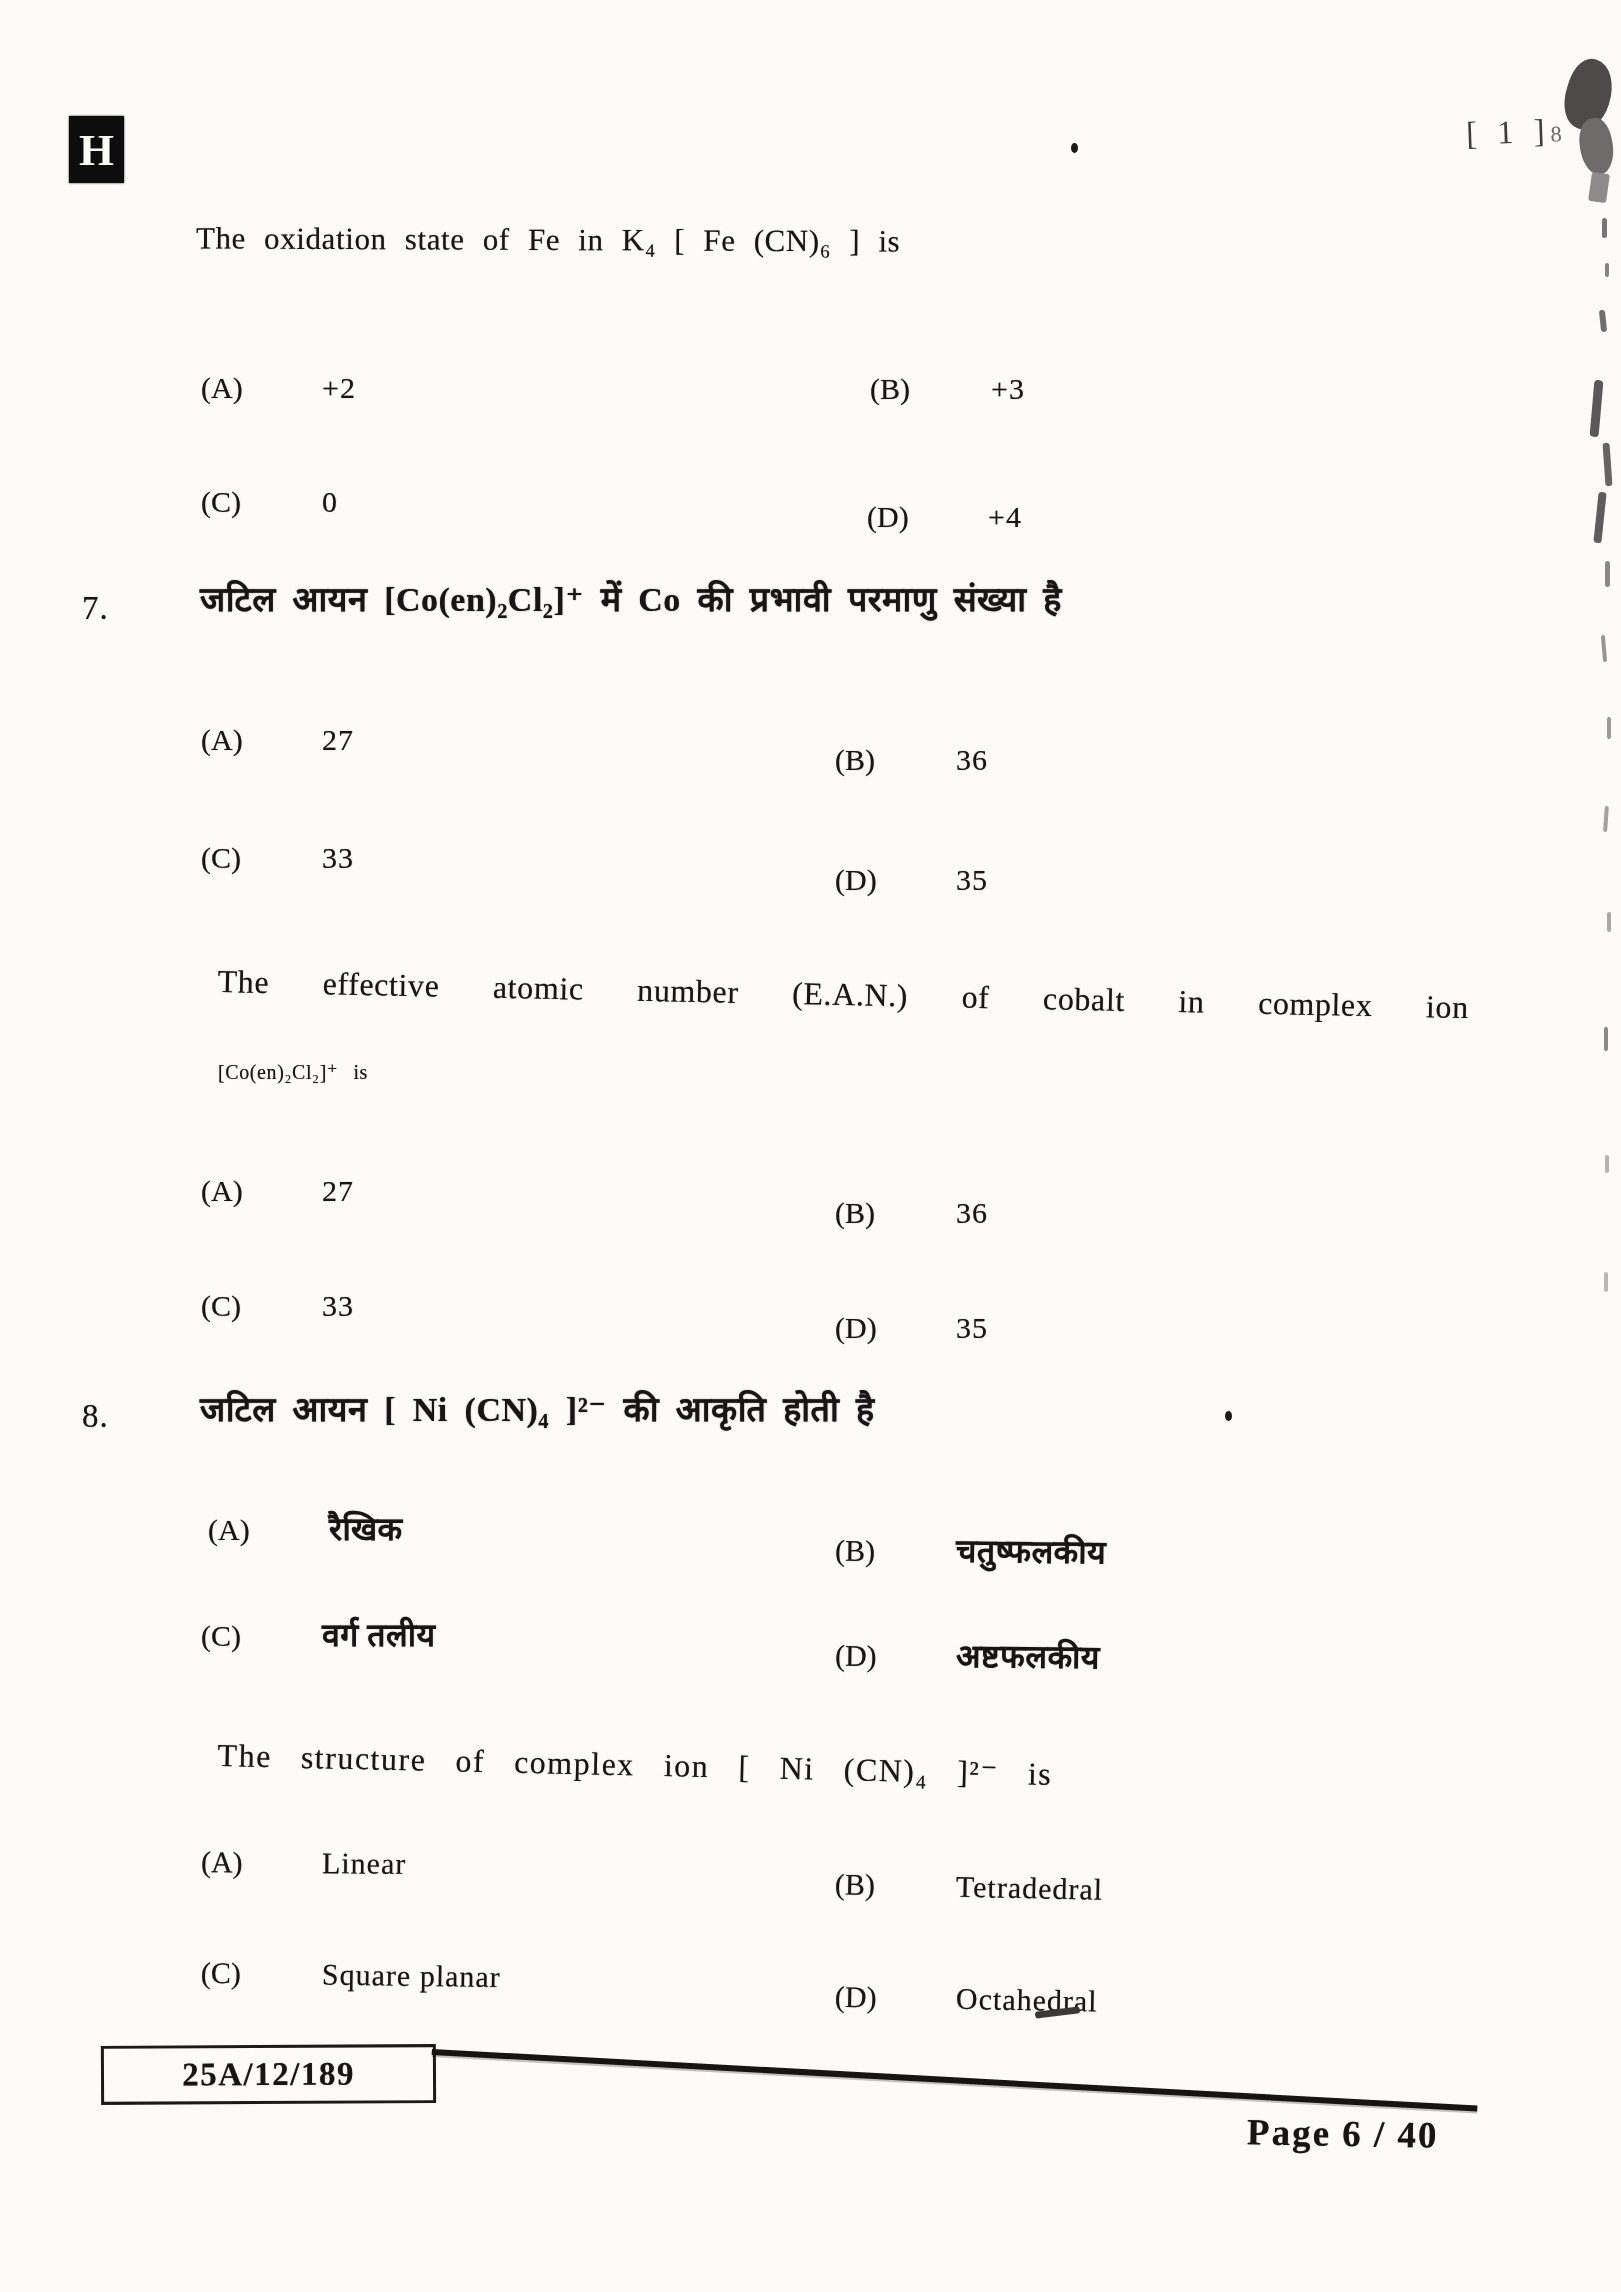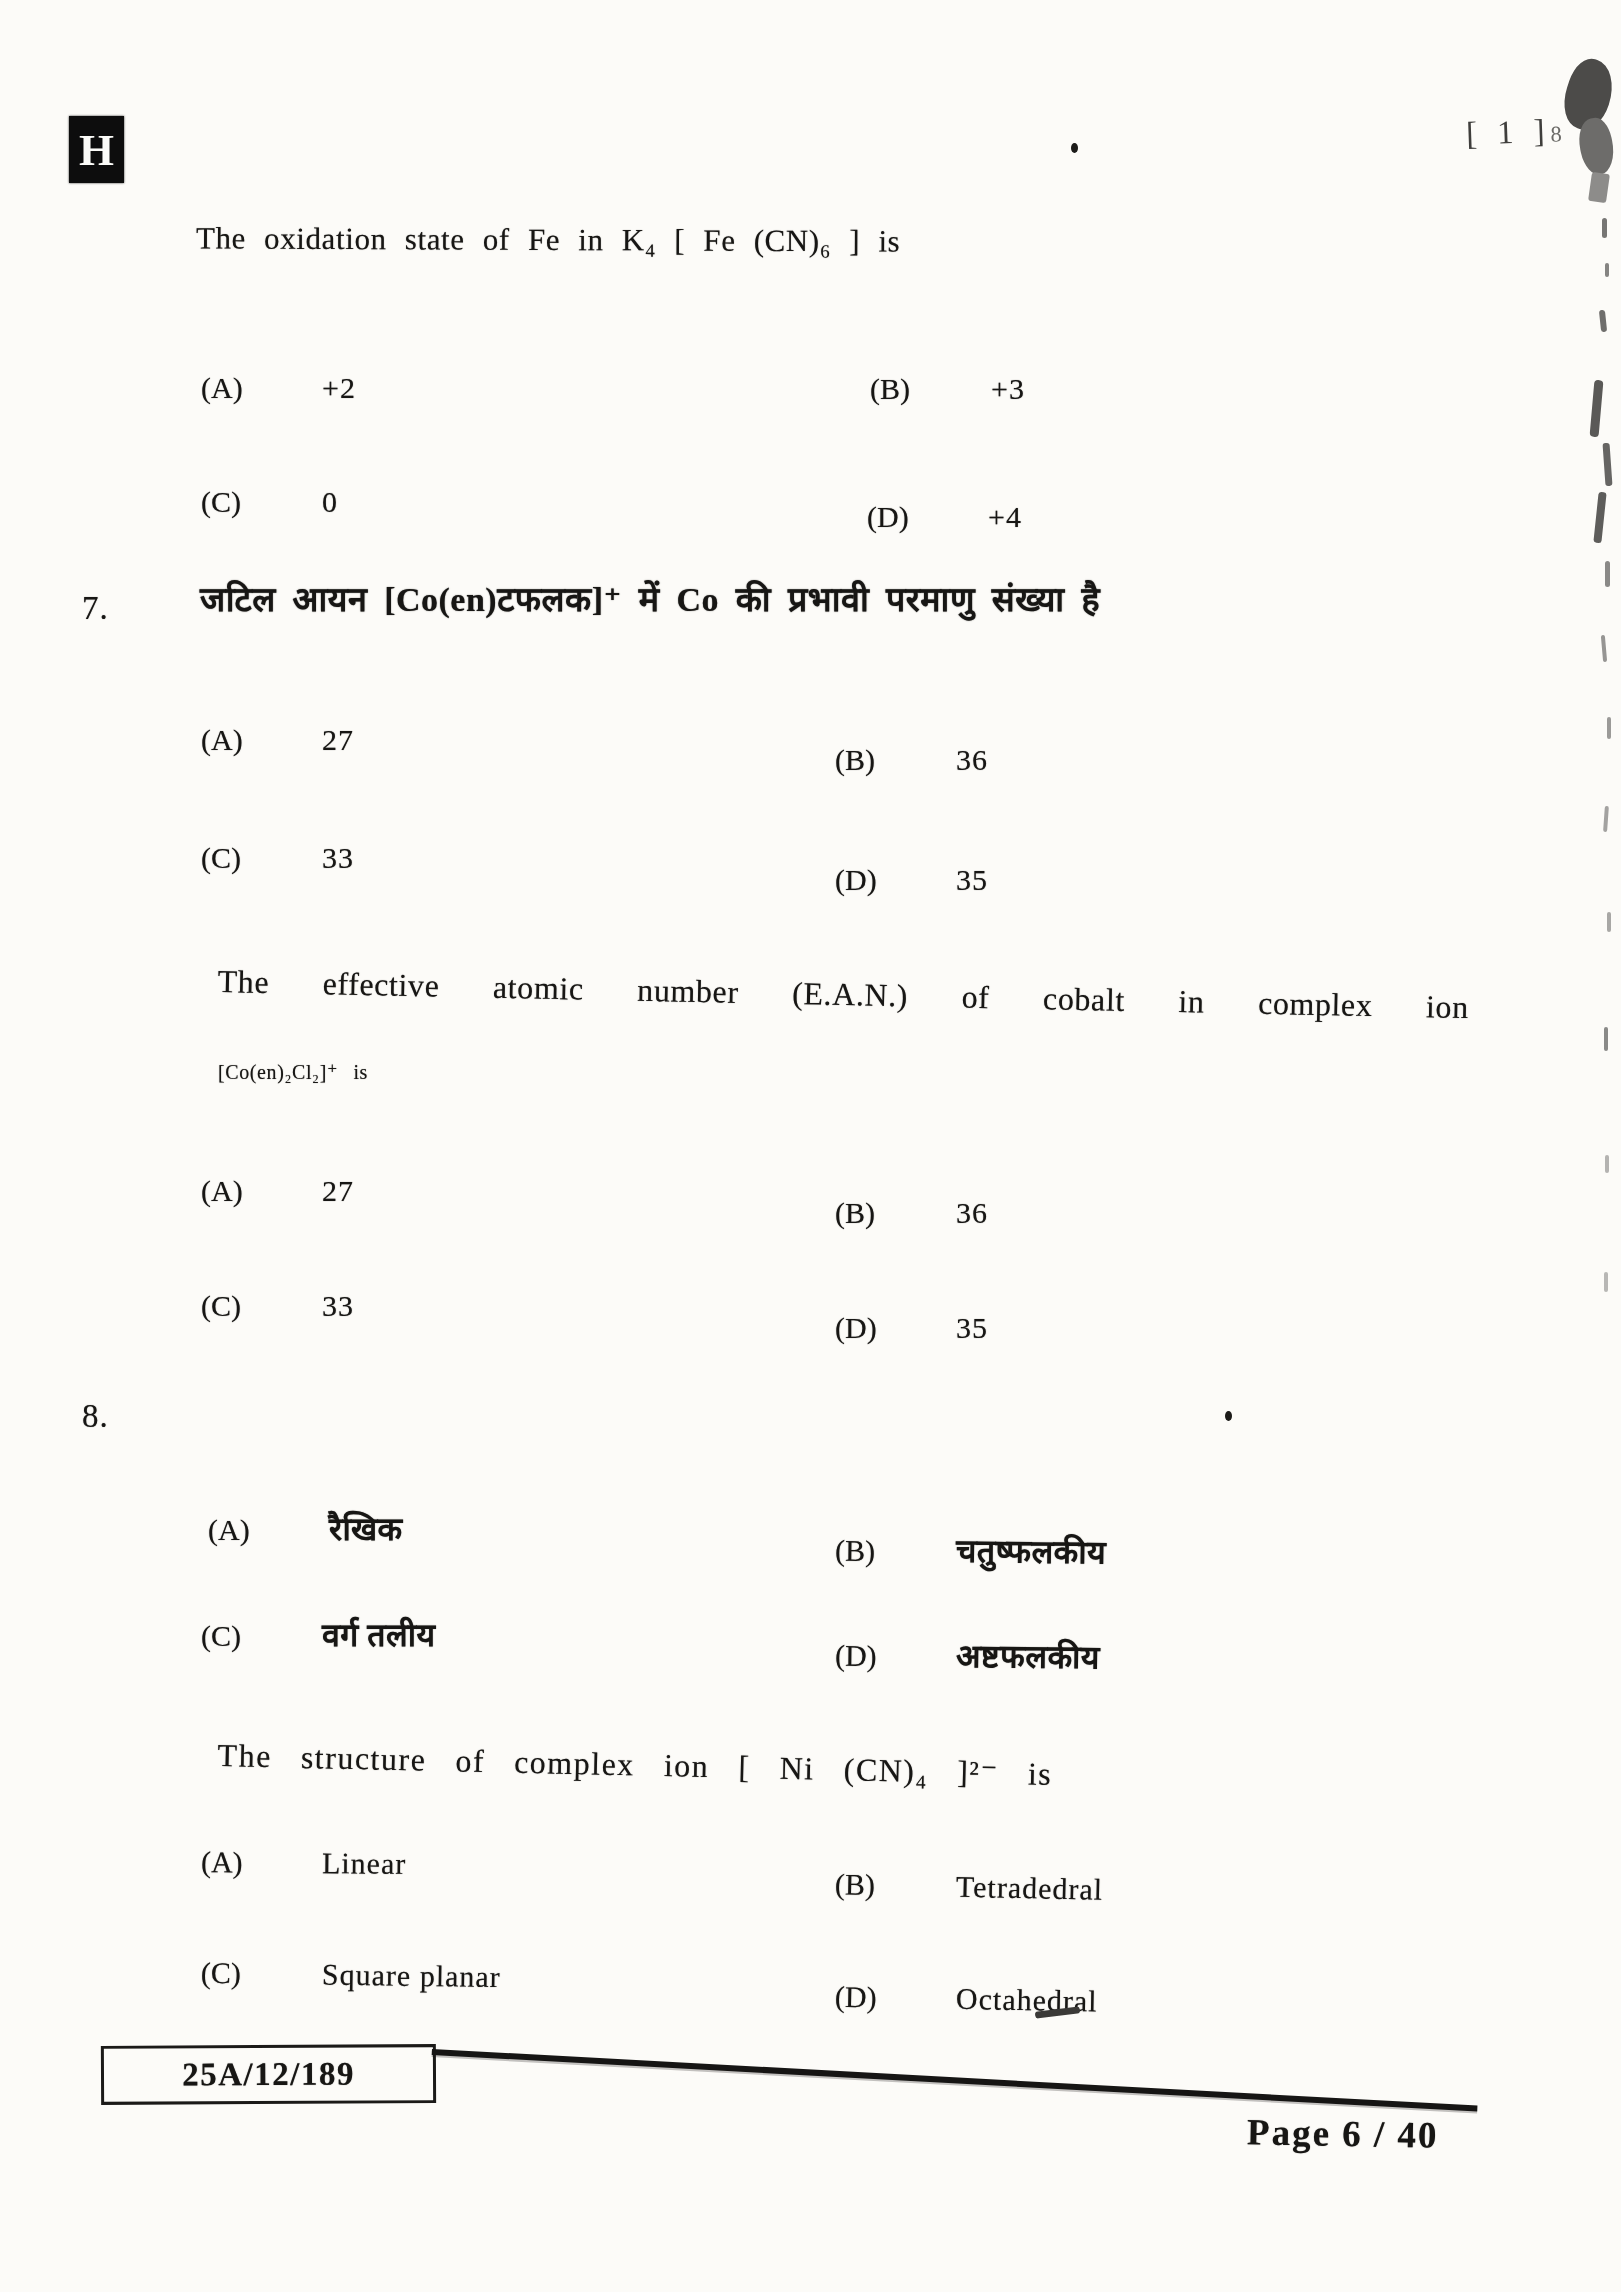--- a/index.html
+++ b/index.html
@@ -57,36 +57,37 @@
   <div class="ink-dot" style="left:1071px;top:143px;width:6.9px;height:9.8px;"></div>
 
   <div class="abs stem txt" style="left:196px;top:222px;transform:rotate(.25deg);">The oxidation state of Fe in K₄ [ Fe (CN)₆ ] is</div>
 
   <div class="opt" style="left:201px;top:371px;"><span class="opt-l">(A)</span><span class="opt-v">+2</span></div>
   <div class="opt" style="left:835px;top:372px;margin-left:35px;"><span class="opt-l">(B)</span><span class="opt-v">+3</span></div>
   <div class="opt" style="left:201px;top:485px;"><span class="opt-l">(C)</span><span class="opt-v">0</span></div>
   <div class="opt" style="left:835px;top:500px;margin-left:32px;"><span class="opt-l">(D)</span><span class="opt-v">+4</span></div>
 
   <div class="abs qnum txt" style="left:82px;top:590px;">7.</div>
-  <div class="abs stem-hi" style="left:200px;top:580px;">जटिल आयन [Co(en)टफलक]⁺  में Co की प्रभावी परमाणु संख्या है</div>
+  <div class="abs stem-hi" style="left:200px;top:580px;">जटिल आयन [Co(en)₂Cl₂]⁺  में Co की प्रभावी परमाणु संख्या है</div>
 
   <div class="opt" style="left:201px;top:723px;"><span class="opt-l">(A)</span><span class="opt-v">27</span></div>
   <div class="opt" style="left:835px;top:743px;"><span class="opt-l">(B)</span><span class="opt-v">36</span></div>
   <div class="opt" style="left:201px;top:841px;"><span class="opt-l">(C)</span><span class="opt-v">33</span></div>
   <div class="opt" style="left:835px;top:863px;"><span class="opt-l">(D)</span><span class="opt-v">35</span></div>
 
   <div class="abs stem txt" style="left:218px;top:963px;font-size:32px;word-spacing:45px;transform:rotate(1.2deg);transform-origin:left top;">The effective atomic number (E.A.N.) of cobalt in complex ion</div>
   <div class="abs stem txt" style="left:218px;top:1061px;font-size:20px;">[Co(en)₂Cl₂]⁺ is</div>
 
   <div class="opt" style="left:201px;top:1174px;"><span class="opt-l">(A)</span><span class="opt-v">27</span></div>
   <div class="opt" style="left:835px;top:1196px;"><span class="opt-l">(B)</span><span class="opt-v">36</span></div>
   <div class="opt" style="left:201px;top:1289px;"><span class="opt-l">(C)</span><span class="opt-v">33</span></div>
   <div class="opt" style="left:835px;top:1311px;"><span class="opt-l">(D)</span><span class="opt-v">35</span></div>
 
   <div class="abs qnum txt" style="left:82px;top:1398px;">8.</div>
+  <div class="abs stem-hi" style="left:200px;top:1390px;">जटिल आयन [ Ni (CN)₄ ]²⁻ की आकृति होती है</div>
   <div class="ink-dot" style="left:1225px;top:1411px;width:6.9px;height:9.8px;"></div>
 
   <div class="opt opt-hi" style="left:208px;top:1512px;"><span class="opt-l">(A)</span><span class="opt-v">रैखिक</span></div>
   <div class="opt opt-hi" style="left:835px;top:1534px;transform:rotate(.6deg);"><span class="opt-l">(B)</span><span class="opt-v">चतुष्फलकीय</span></div>
   <div class="opt opt-hi" style="left:201px;top:1618px;"><span class="opt-l">(C)</span><span class="opt-v">वर्ग तलीय</span></div>
   <div class="opt opt-hi" style="left:835px;top:1639px;transform:rotate(.6deg);"><span class="opt-l">(D)</span><span class="opt-v">अष्टफलकीय</span></div>
 
   <div class="abs stem txt" style="left:218px;top:1737px;font-size:32px;word-spacing:19.6px;letter-spacing:1.5px;transform:rotate(1.3deg);transform-origin:left top;">The structure of complex ion [ Ni (CN)₄ ]²⁻ is</div>
 
   <div class="opt" style="left:201px;top:1846px;transform:rotate(.5deg);"><span class="opt-l">(A)</span><span class="opt-v">Linear</span></div>

